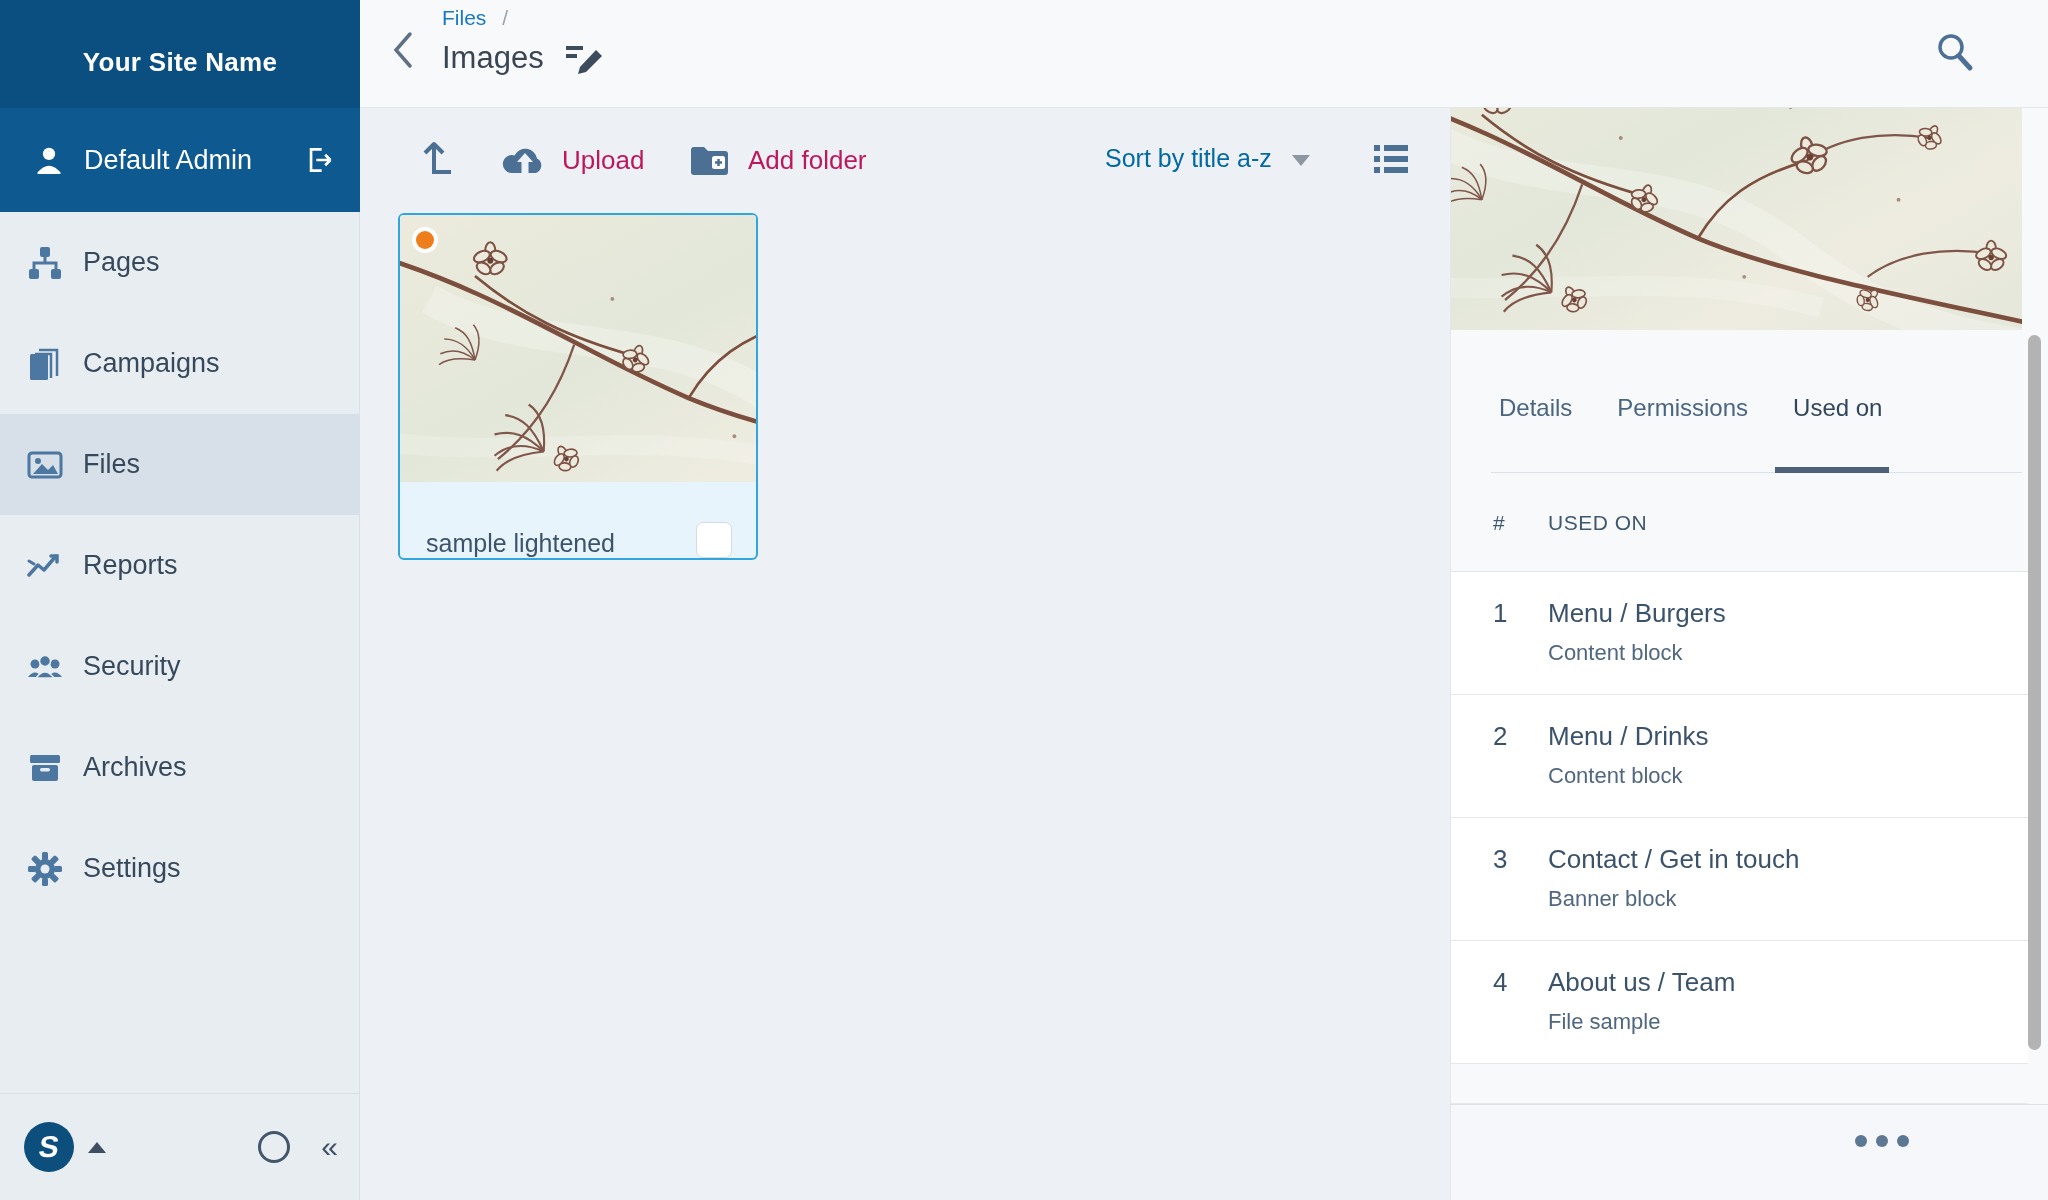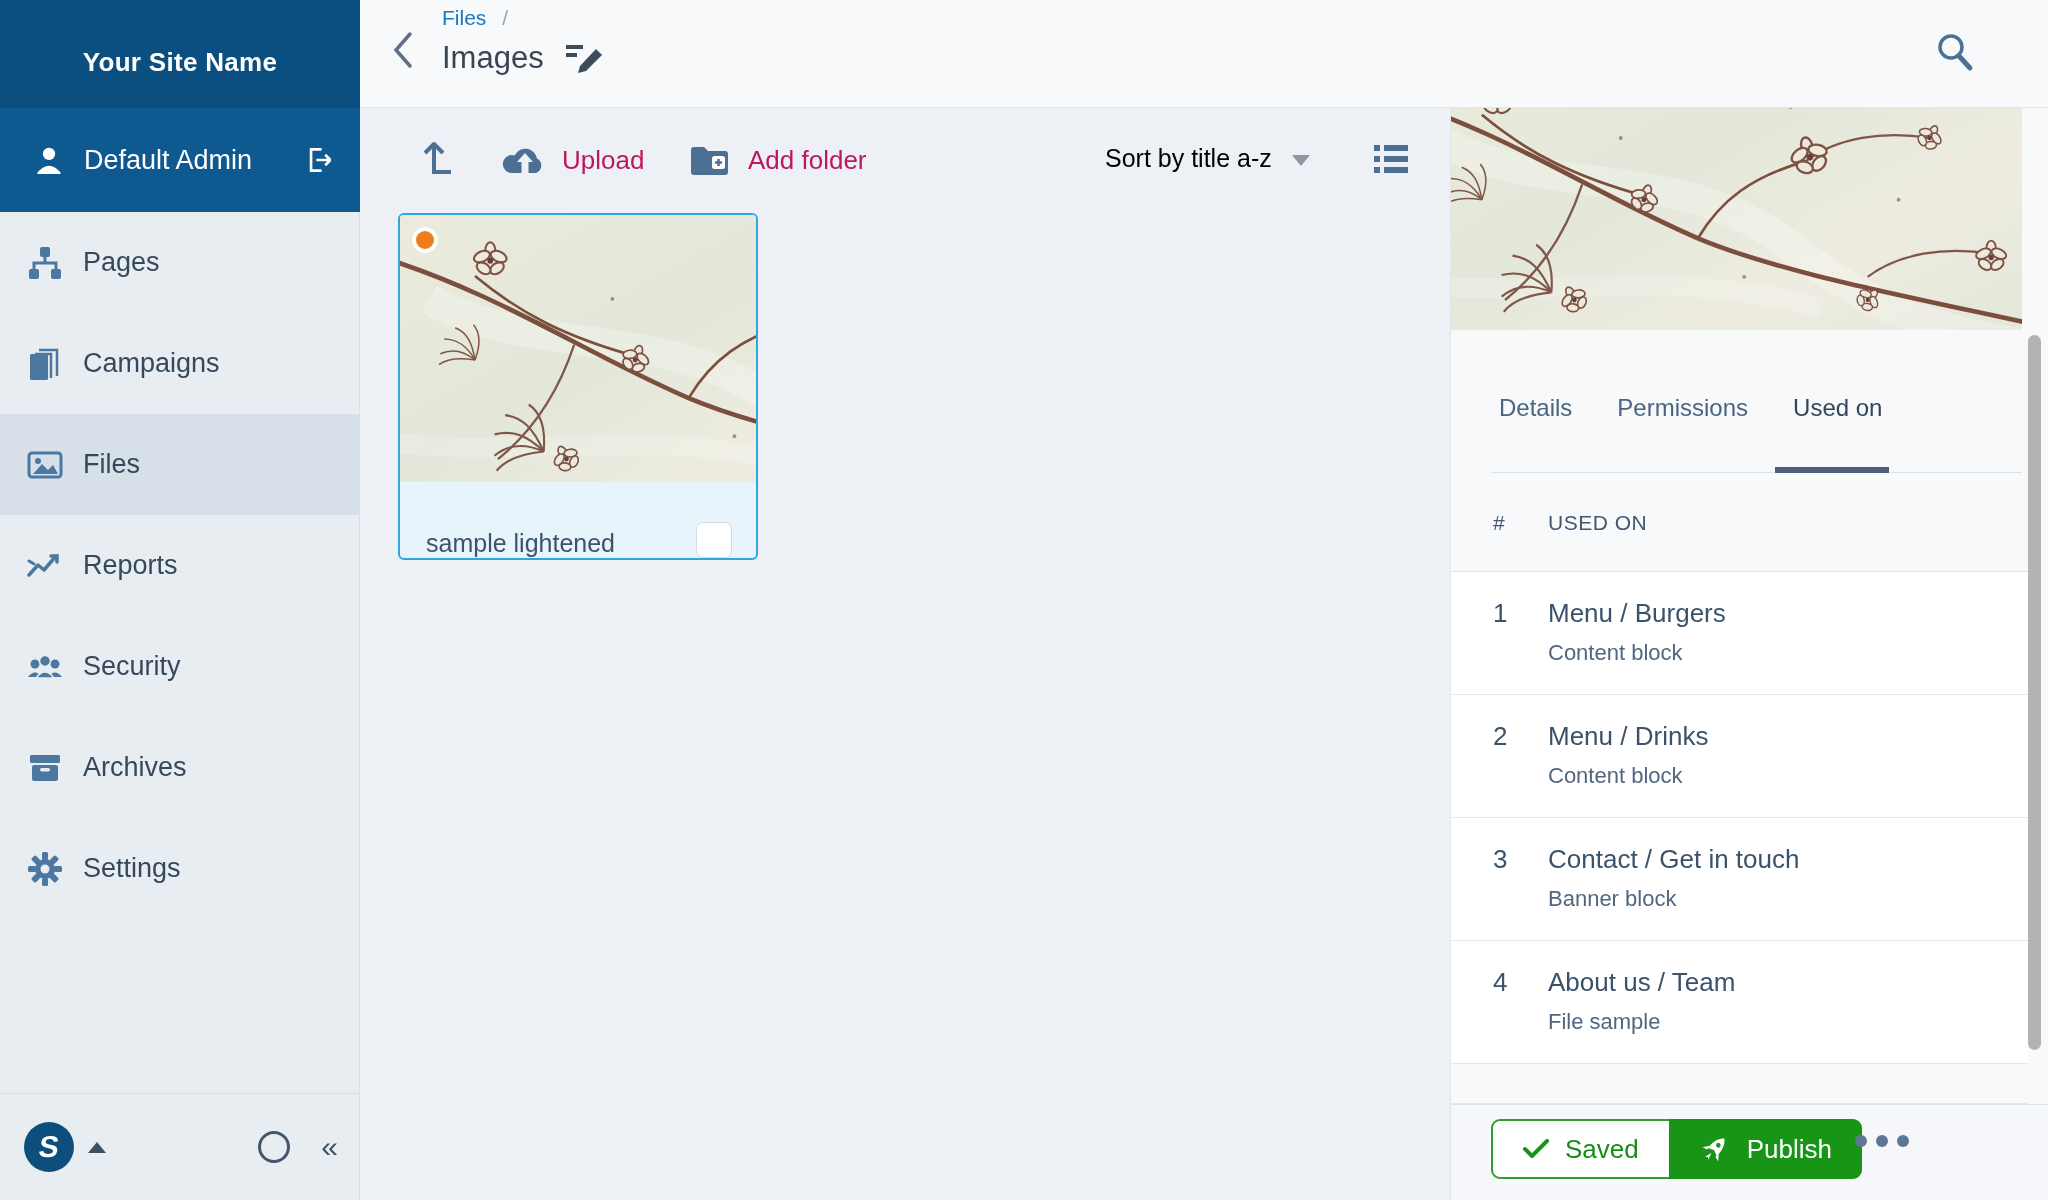--- a/index.html
+++ b/index.html
@@ -40,34 +40,34 @@
                  position:absolute; right:70px; cursor:pointer; }
   .collapse { position:absolute; right:22px; font-size:30px; color:#3e5166; cursor:pointer; line-height:1; }
 
   
   .topbar { position:absolute; left:360px; top:0; width:1688px; height:108px;
             background:#f7f9fa; border-bottom:1px solid #e3e7ea; }
   .back-btn { position:absolute; left:30px; top:30px; width:26px; height:40px; cursor:pointer; }
   .crumb { position:absolute; left:82px; top:6px; font-size:21px; }
   .crumb a { color:#1878c2; text-decoration:none; cursor:pointer; }
   .crumb .sep { color:#9aa4ad; margin-left:10px; }
-  .page-title-row { position:absolute; left:82px; top:40px; display:flex; }
+  .page-title-row { position:absolute; left:82px; top:40px; display:flex; align-items:center; }
   .page-title { font-size:31px; color:#3a4554; }
   .edit-ico { width:44px; height:34px; margin-left:22px; cursor:pointer; }
   .search-btn { position:absolute; right:74px; top:30px; width:40px; height:42px; cursor:pointer; }
 
   
   .main { position:absolute; left:360px; top:108px; width:1090px; height:1092px; background:#edf1f5; }
   .toolbar { position:absolute; left:0; top:24px; width:1090px; height:56px; }
   .tool { position:absolute; display:flex; align-items:center; cursor:pointer; color:#be185d; font-size:26px; }
   .tool .ti { width:46px; height:38px; margin-right:14px; }
   .up-btn { left:60px; top:9px; }
   .upload-btn { left:142px; top:9px; }
   .addfolder-btn { left:328px; top:9px; }
-  .sort-btn { left:745px; top:12px; font-size:25px; color:#000000; }
+  .sort-btn { left:745px; top:12px; font-size:25px; color:#0369a1; }
   .sort-caret { width:0; height:0; border-left:9px solid transparent; border-right:9px solid transparent;
                 border-top:11px solid #8d97a1; margin-left:20px; margin-top:4px; }
   .listview-btn { left:1014px; top:12px; }
 
   
   .card { position:absolute; left:38px; top:105px; width:360px; height:347px;
           border:2px solid #2fa6e0; border-radius:6px; background:#e8f4fc; overflow:hidden; cursor:pointer; }
   .card-thumb { position:absolute; left:0; top:0; width:356px; height:267px; background:#e9e7da; }
   .card-thumb svg { display:block; width:100%; height:100%; }
   .status-dot { position:absolute; left:12px; top:12px; width:26px; height:26px; border-radius:50%;
@@ -407,40 +407,20 @@
     </div>
     <div class="trow">
       <span class="num">4</span>
       <span class="title">About us / Team</span>
       <span class="sub">File sample</span>
     </div>
   </div>
   <div class="rows-tail"></div>
 
   <div class="panel-footer">
-    <div class="btn-group">
-      <div class="saved-btn">
-        <svg width="26" height="20" viewBox="0 0 26 20">
-          <path d="M2,10 L9,17 L24,2" stroke="#189417" stroke-width="4" fill="none" stroke-linecap="round" stroke-linejoin="round"></path>
-        </svg>
-        <span>Saved</span>
-      </div>
-      <div class="publish-btn">
-        <svg width="32" height="32" viewBox="0 0 32 32">
-          <g transform="rotate(42 16 16)">
-            <path d="M16,2 c4,3.5 6,8.5 6,13 l0,5 -6,-2.5 -6,2.5 0,-5 c0,-4.5 2,-9.5 6,-13 z" fill="#fff"></path>
-            <circle cx="16" cy="11" r="2.3" fill="#189417"></circle>
-            <path d="M10,17 l-4.5,6 5,-1.5 z" fill="#fff"></path>
-            <path d="M22,17 l4.5,6 -5,-1.5 z" fill="#fff"></path>
-            <path d="M16,21.5 l2.2,7 -2.2,-1.8 -2.2,1.8 z" fill="#fff"></path>
-          </g>
-        </svg>
-        <span>Publish</span>
-      </div>
-    </div>
     <div class="more-btn">
       <i></i>
         <i></i>
         <i></i>
     </div>
   </div>
 </div>
 
 <div class="scroll-thumb"></div>
 

